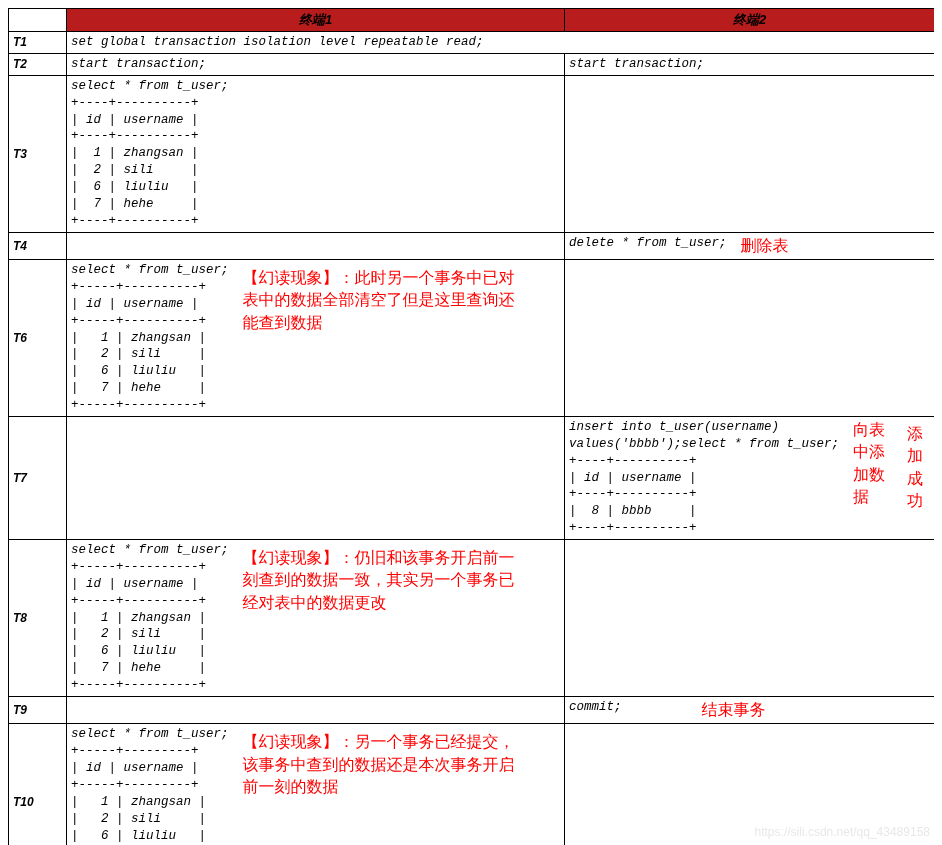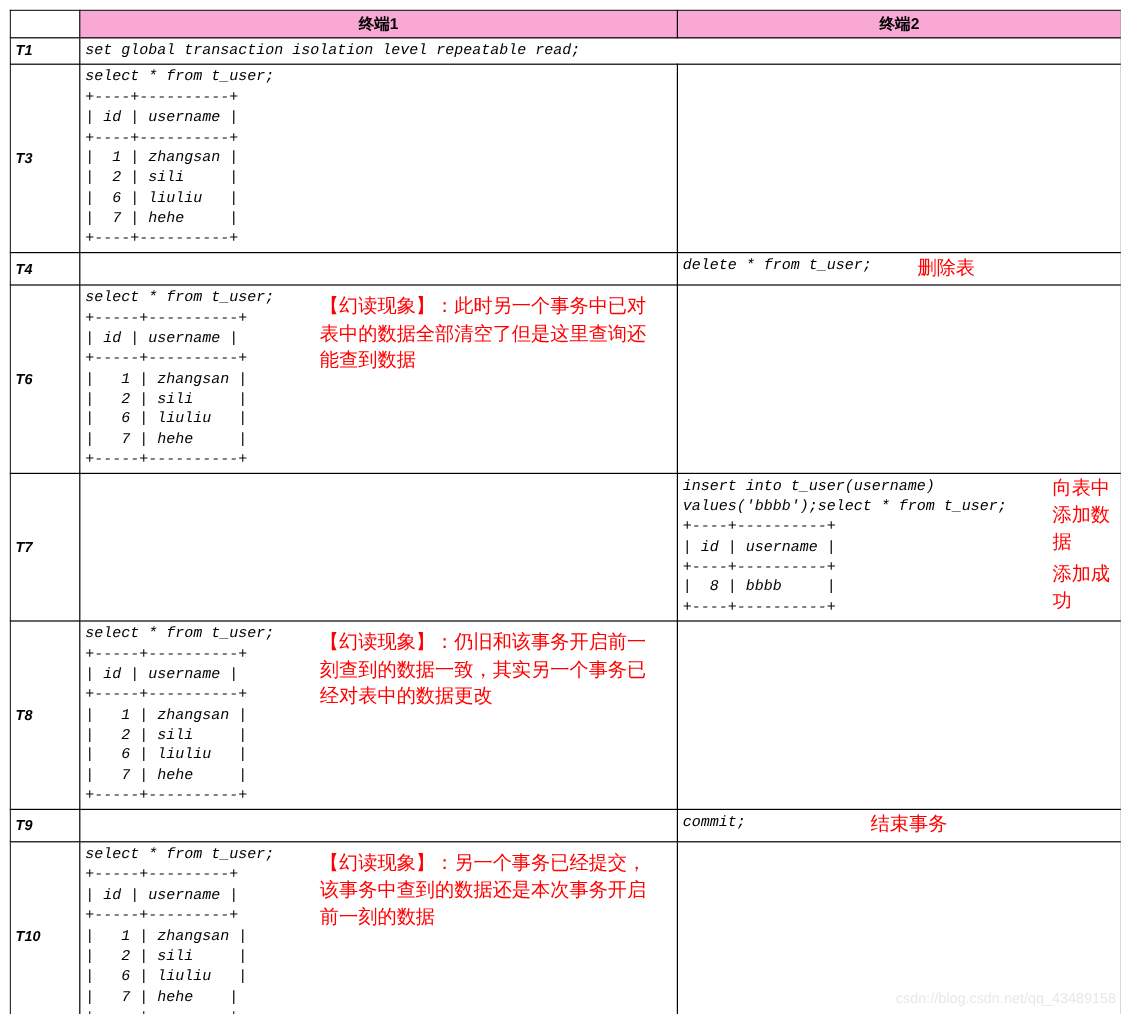--- a/index.html
+++ b/index.html
@@ -14,23 +14,24 @@
       width: 926px;
       table-layout: fixed;
     }
     table.tx th, table.tx td {
       border: 1px solid #000;
       vertical-align: middle;
       padding: 2px 4px;
     }
     table.tx th.hcell {
       font-weight: bold;
+      font-style: italic;
       text-align: center;
       font-size: 13px;
-      background: #f9a8d4;
+      background: #b91c1c;
     }
     table.tx th.corner {
       background: #fff;
     }
     col.step { width: 58px; }
     col.term1 { width: 498px; }
     col.term2 { width: 370px; }
     td.step {
       font-weight: bold;
       font-style: italic;
@@ -47,21 +48,20 @@
       font-style: italic;
       white-space: pre;
       font-size: 12.5px;
       line-height: 1.35;
     }
     .inline {
       display: flex;
       flex-direction: row;
       align-items: flex-start;
       flex-wrap: nowrap;
-      gap: 24px;
     }
     .inline .code {
       flex: none;
     }
     .anno {
       color: #ff0000;
       font-size: 16px;
       margin-left: 14px;
       line-height: 1.4;
       white-space: normal;
@@ -100,20 +100,29 @@
     <th class="hcell">终端2</th>
   </tr>
 
   <tr>
     <td class="step">T1</td>
     <td class="cell mid" colspan="2">
       <span class="code">set global transaction isolation level repeatable read;</span>
     </td>
   </tr>
 
+  <tr>
+    <td class="step">T2</td>
+    <td class="cell mid">
+      <span class="code">start transaction;</span>
+    </td>
+    <td class="cell mid">
+      <span class="code">start transaction;</span>
+    </td>
+  </tr>
 
   <tr>
     <td class="step">T3</td>
     <td class="cell">
       <div class="code" id="t3out">select * from t_user;
 +----+----------+
 | id | username |
 +----+----------+
 |  1 | zhangsan |
 |  2 | sili     |
@@ -160,21 +169,21 @@
     <td class="cell"></td>
     <td class="cell">
       <div class="inline">
         <div class="code" id="t7out">insert into t_user(username)
 values('bbbb');select * from t_user;
 +----+----------+
 | id | username |
 +----+----------+
 |  8 | bbbb     |
 +----+----------+</div>
-        <div style="display:flex;flex-direction:column;align-items:flex-end;">
+        <div style="display:flex;flex-direction:row;">
           <span class="anno">向表中添加数据</span>
           <span class="anno" style="margin-top:4px;">添加成功</span>
         </div>
       </div>
     </td>
   </tr>
 
   <tr>
     <td class="step">T8</td>
     <td class="cell">
@@ -220,13 +229,13 @@
 +-----+---------+</div>
         <div class="anno annoblock narrow">【幻读现象】：另一个事务已经提交，该事务中查到的数据还是本次事务开启前一刻的数据</div>
       </div>
     </td>
     <td class="cell"></td>
   </tr>
 
 </tbody>
   </table>
 
-<div class="watermark">csdn://blog.csdn.net/qq_43489158</div>
+<div class="watermark">https://sili.csdn.net/qq_43489158</div>
 
 </body></html>

